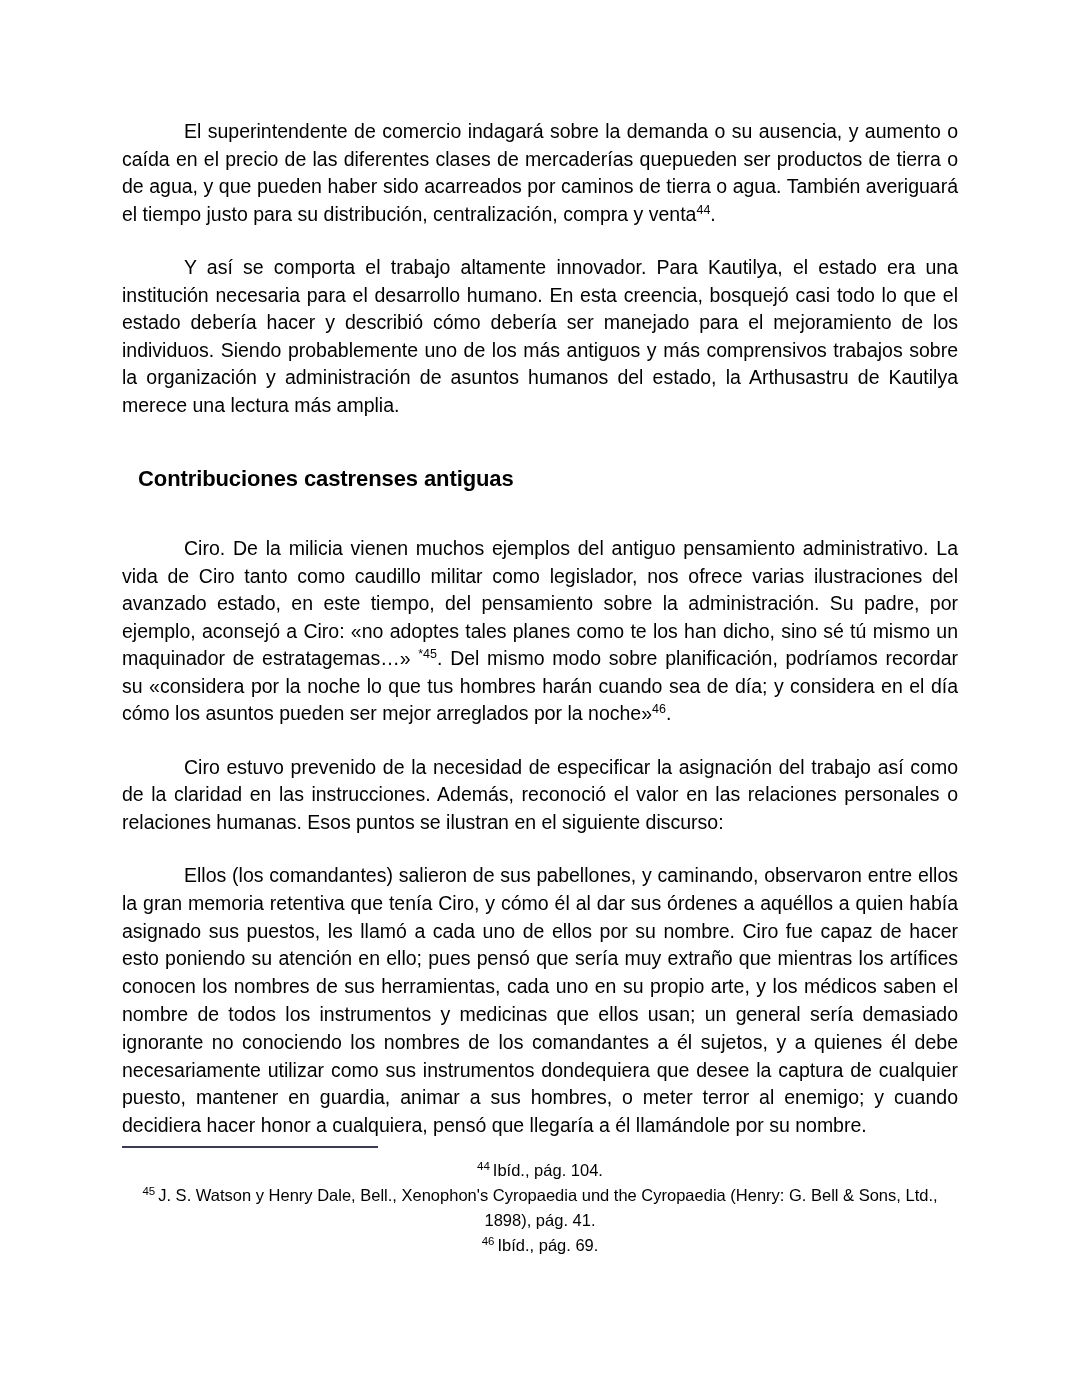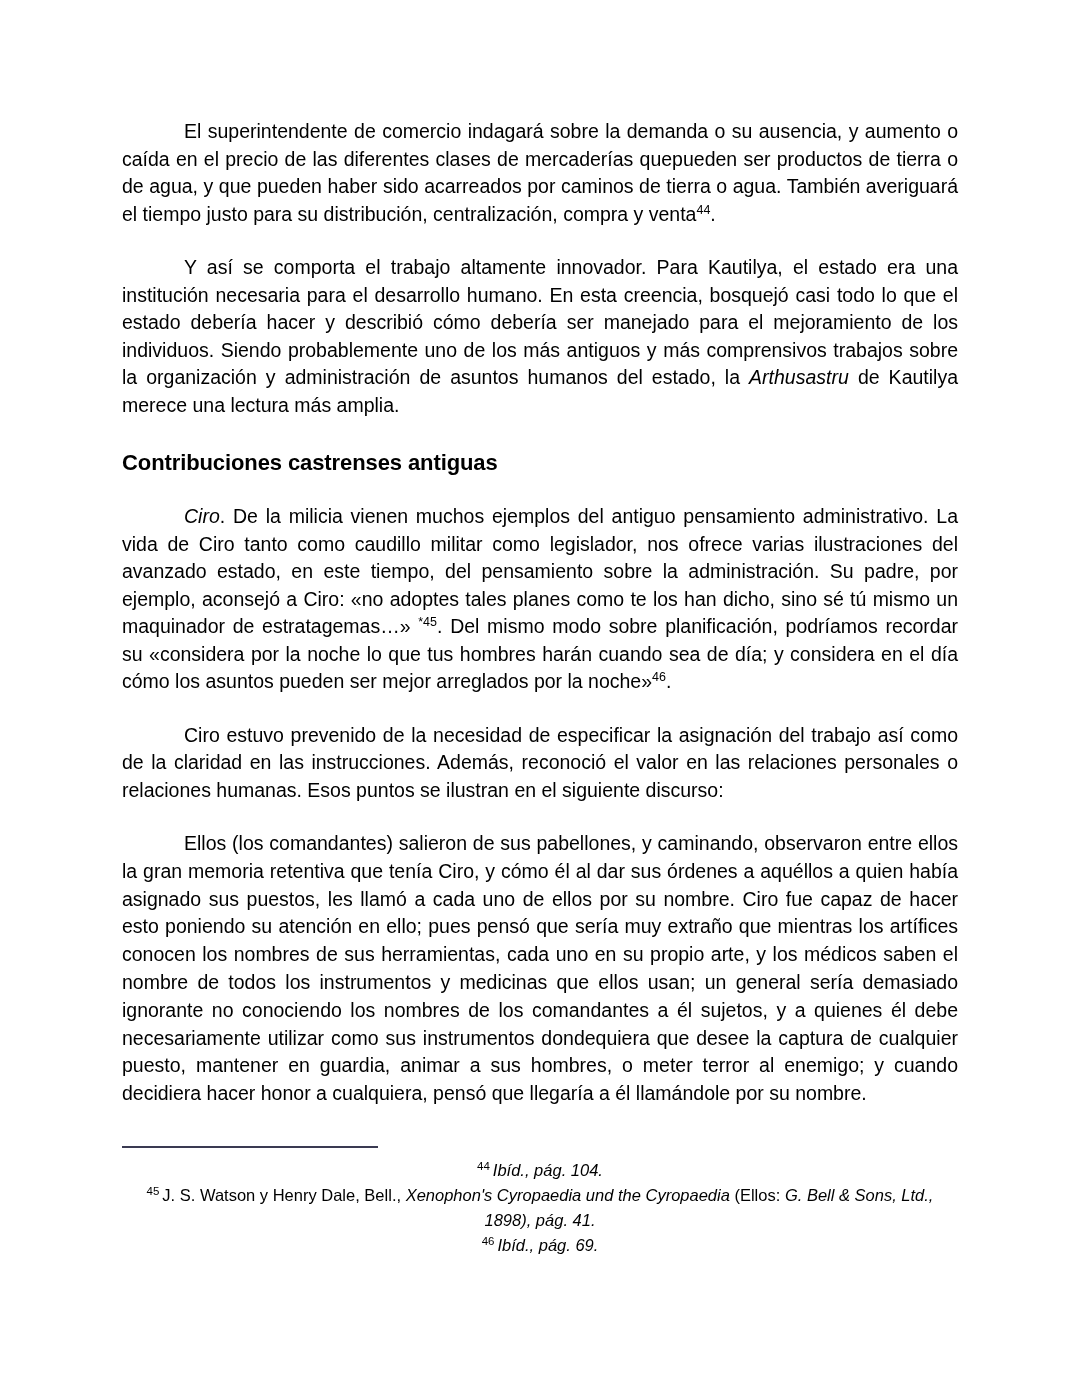--- a/index.html
+++ b/index.html
@@ -36,29 +36,29 @@
     text-indent: 62px;
     hyphens: none;
     word-spacing: 0px;
   }
   p.body-par.tight {
     line-height: 27.8px;
   }
   .gap-md { height: 26px; }
   .gap-lg { height: 30px; }
   h2.section-heading {
-    margin: 0;
+    margin: 16px;
     font-size: 22px;
     line-height: 28px;
     font-weight: bold;
     text-align: left;
     text-indent: 0;
     letter-spacing: -0.1px;
   }
-  .ital { font-style: italic; }
+  .ital { }
   sup.fn {
     font-size: 12.5px;
     vertical-align: super;
     line-height: 0;
   }
   .footnotes {
     position: absolute;
     left: 122px;
     top: 1146px;
     width: 836px;
@@ -113,20 +113,20 @@
     <p class="body-par tight"><span>Ellos (los comandantes) salieron de sus pabellones, y caminando, observaron entre ellos la gran memoria retentiva que tenía Ciro, y cómo él al dar sus órdenes a aquéllos a quien había asignado sus puestos, les llamó a cada uno de ellos por su nombre. Ciro fue capaz de hacer esto poniendo su atención en ello; pues pensó que sería muy extraño que mientras los artífices conocen los nombres de sus herramientas, cada uno en su propio arte, y los médicos saben el nombre de todos los instrumentos y medicinas que ellos usan; un general sería demasiado ignorante no conociendo los nombres de los comandantes a él sujetos, y a quienes él debe necesariamente utilizar como sus instrumentos dondequiera que desee la captura de cualquier puesto, mantener en guardia, animar a sus hombres, o meter terror al enemigo; y cuando decidiera hacer honor a cualquiera, pensó que llegaría a él llamándole por su nombre.</span></p>
 
   </div>
 
   <div class="footnotes">
 
     <div class="fn-rule"></div>
 
     <p class="fn-line"><sup>44</sup><span class="ital">Ibíd., pág. 104.</span><span></span></p>
 
-    <p class="fn-line"><sup>45</sup><span>J. S. Watson y Henry Dale, Bell., </span><span class="ital">Xenophon's Cyropaedia und the Cyropaedia</span><span> (Ellos: </span><span class="ital">G. Bell &amp; Sons, Ltd., 1898), pág. 41.</span></p>
+    <p class="fn-line"><sup>45</sup><span>J. S. Watson y Henry Dale, Bell., </span><span class="ital">Xenophon's Cyropaedia und the Cyropaedia</span><span> (Henry: </span><span class="ital">G. Bell &amp; Sons, Ltd., 1898), pág. 41.</span></p>
 
     <p class="fn-line"><sup>46</sup><span class="ital">Ibíd., pág. 69.</span><span></span></p>
 
 
   </div>
 
 </div>
 
 </body></html>

